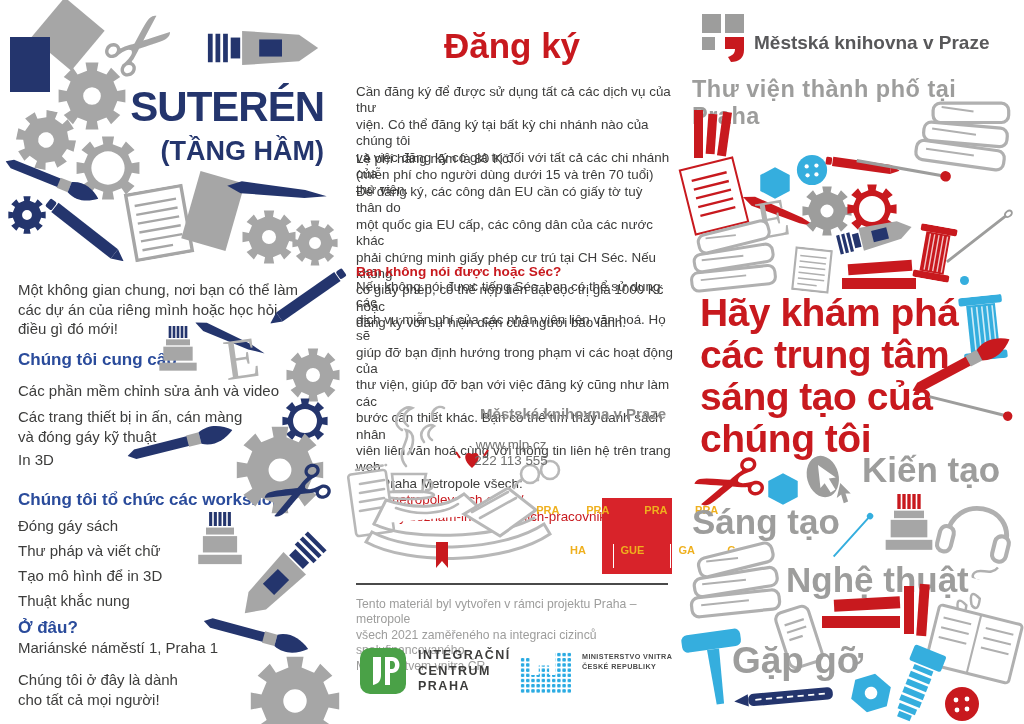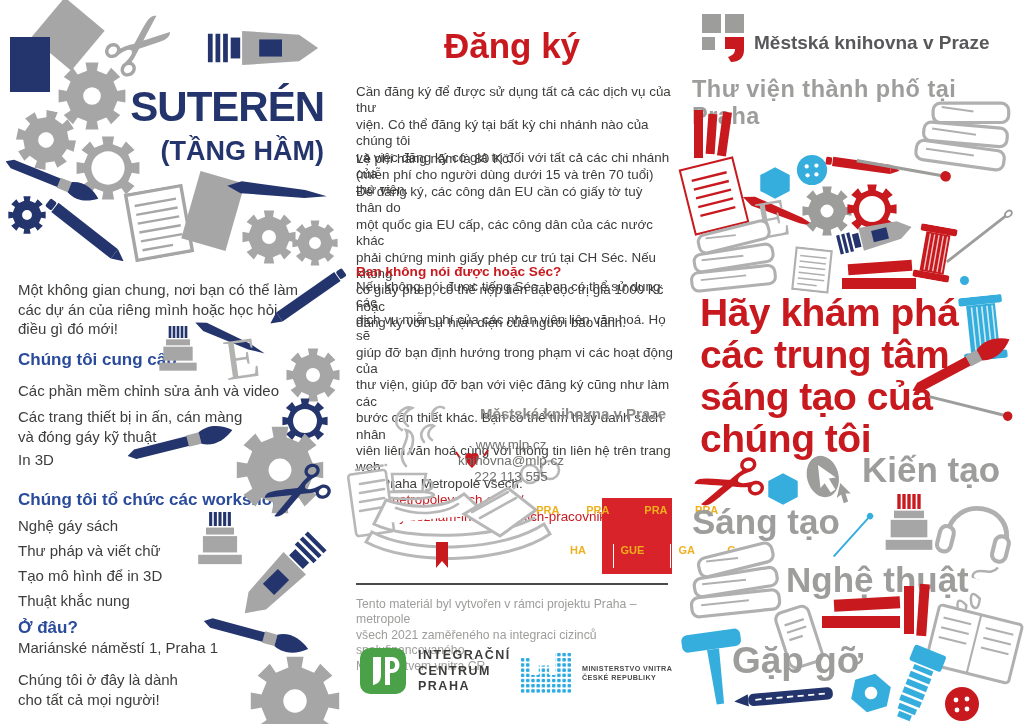--- a/index.html
+++ b/index.html
@@ -217,21 +217,21 @@
 
     <div class="abs ltext pre" style="left:18px;top:280px;width:312px;">Một không gian chung, nơi bạn có thể làm
 các dự án của riêng mình hoặc học hỏi
 điều gì đó mới!</div>
     <div class="abs lhead" style="left:18px;top:350px;">Chúng tôi cung cấp</div>
     <div class="abs ltext" style="left:18px;top:381px;">Các phần mềm chỉnh sửa ảnh và video</div>
     <div class="abs ltext pre" style="left:18px;top:407px;">Các trang thiết bị in ấn, cán màng
 và đóng gáy kỹ thuật</div>
     <div class="abs ltext" style="left:18px;top:450px;">In 3D</div>
     <div class="abs lhead" style="left:18px;top:490px;">Chúng tôi tổ chức các workshop</div>
-    <div class="abs ltext" style="left:18px;top:516px;">Nghệ gáy sách</div>
+    <div class="abs ltext" style="left:18px;top:516px;">Đóng gáy sách</div>
     <div class="abs ltext" style="left:18px;top:541px;">Thư pháp và viết chữ</div>
     <div class="abs ltext" style="left:18px;top:566px;">Tạo mô hình để in 3D</div>
     <div class="abs ltext" style="left:18px;top:591px;">Thuật khắc nung</div>
     <div class="abs lhead" style="left:18px;top:618px;">Ở đâu?</div>
     <div class="abs ltext" style="left:18px;top:638px;">Mariánské náměstí 1, Praha 1</div>
     <div class="abs ltext pre" style="left:18px;top:670px;width:220px;">Chúng tôi ở đây là dành
 cho tất cả mọi người!</div>
 
     <svg class="ic abs" style="left:262px;top:288px;width:92px;height:18px;color:#24356d;transform:rotate(145deg);">
         <use href="#pencil"></use>
@@ -319,21 +319,20 @@
       <path d="M92 146l12 0l0 26l-6-7l-6 7z" fill="#c8191e"></path>
       <g fill="#c8191e">
           <path d="M128 72C118 64 120 54 128 58C136 54 138 64 128 72Z"></path>
         </g>
       <path d="M116 62l-4-6M140 60l4-6" stroke="#c8191e" stroke-width="2"></path>
     </svg>
 
     <div class="abs morg" style="left:16px;top:405px;width:310px;">Městská knihovna v Praze</div>
     <div class="abs mcontact" style="left:16px;top:437px;width:310px;">
       <div>www.mlp.cz</div>
-      <div>knihovna@mlp.cz</div>
       <div>222 113 555</div>
     </div>
 
     <div class="abs praha-logo" style="left:262px;top:498px;width:70px;height:64px;">
       <div class="pl-row">
           <span class="l">PRA</span>
           <span class="r">HA</span>
         </div>
       <div class="pl-row">
           <span class="l">PRA</span>
@@ -358,21 +357,21 @@
       <svg class="ic" style="width:46px;height:46px;" viewBox="0 0 46 46">
         <rect x="0" y="0" width="46" height="46" rx="10" fill="#4aa147"></rect>
         <path fill="#fff" d="M13 9h8v18c0 6-3 9-8 10z"></path>
         <path fill="#fff" d="M25 9h7c10 0 10 16 0 16h-2v12h-5z M30 13v8h2c4 0 4-8 0-8z"></path>
       </svg>
       <div class="icp-text pre">INTEGRAČNÍ
 CENTRUM
 PRAHA</div>
     </div>
 
-    <div class="abs" style="left:180px;top:652px;display:flex;align-items:center;gap:10px;">
+    <div class="abs" style="left:180px;top:652px;display:flex;gap:10px;">
       <div style="width:52px;height:42px;background:radial-gradient(#2babe2 1.7px, transparent 2.1px) 0 0 / 5.2px 5.2px;clip-path:polygon(0 12%,19% 12%,19% 55%,36% 55%,36% 32%,56% 32%,56% 55%,68% 55%,68% 0,100% 0,100% 100%,0 100%);"></div>
       <div class="mv-text pre">MINISTERSTVO VNITRA
 ČESKÉ REPUBLIKY</div>
     </div>
   </div>
 
   <div class="abs" style="left:684px;top:0;width:340px;height:724px;">
 
     <svg class="ic abs" style="left:16px;top:12px;width:48px;height:50px;" viewBox="0 0 48 50">
       <rect x="2" y="2" width="19" height="19" fill="#9d9d9c"></rect>

